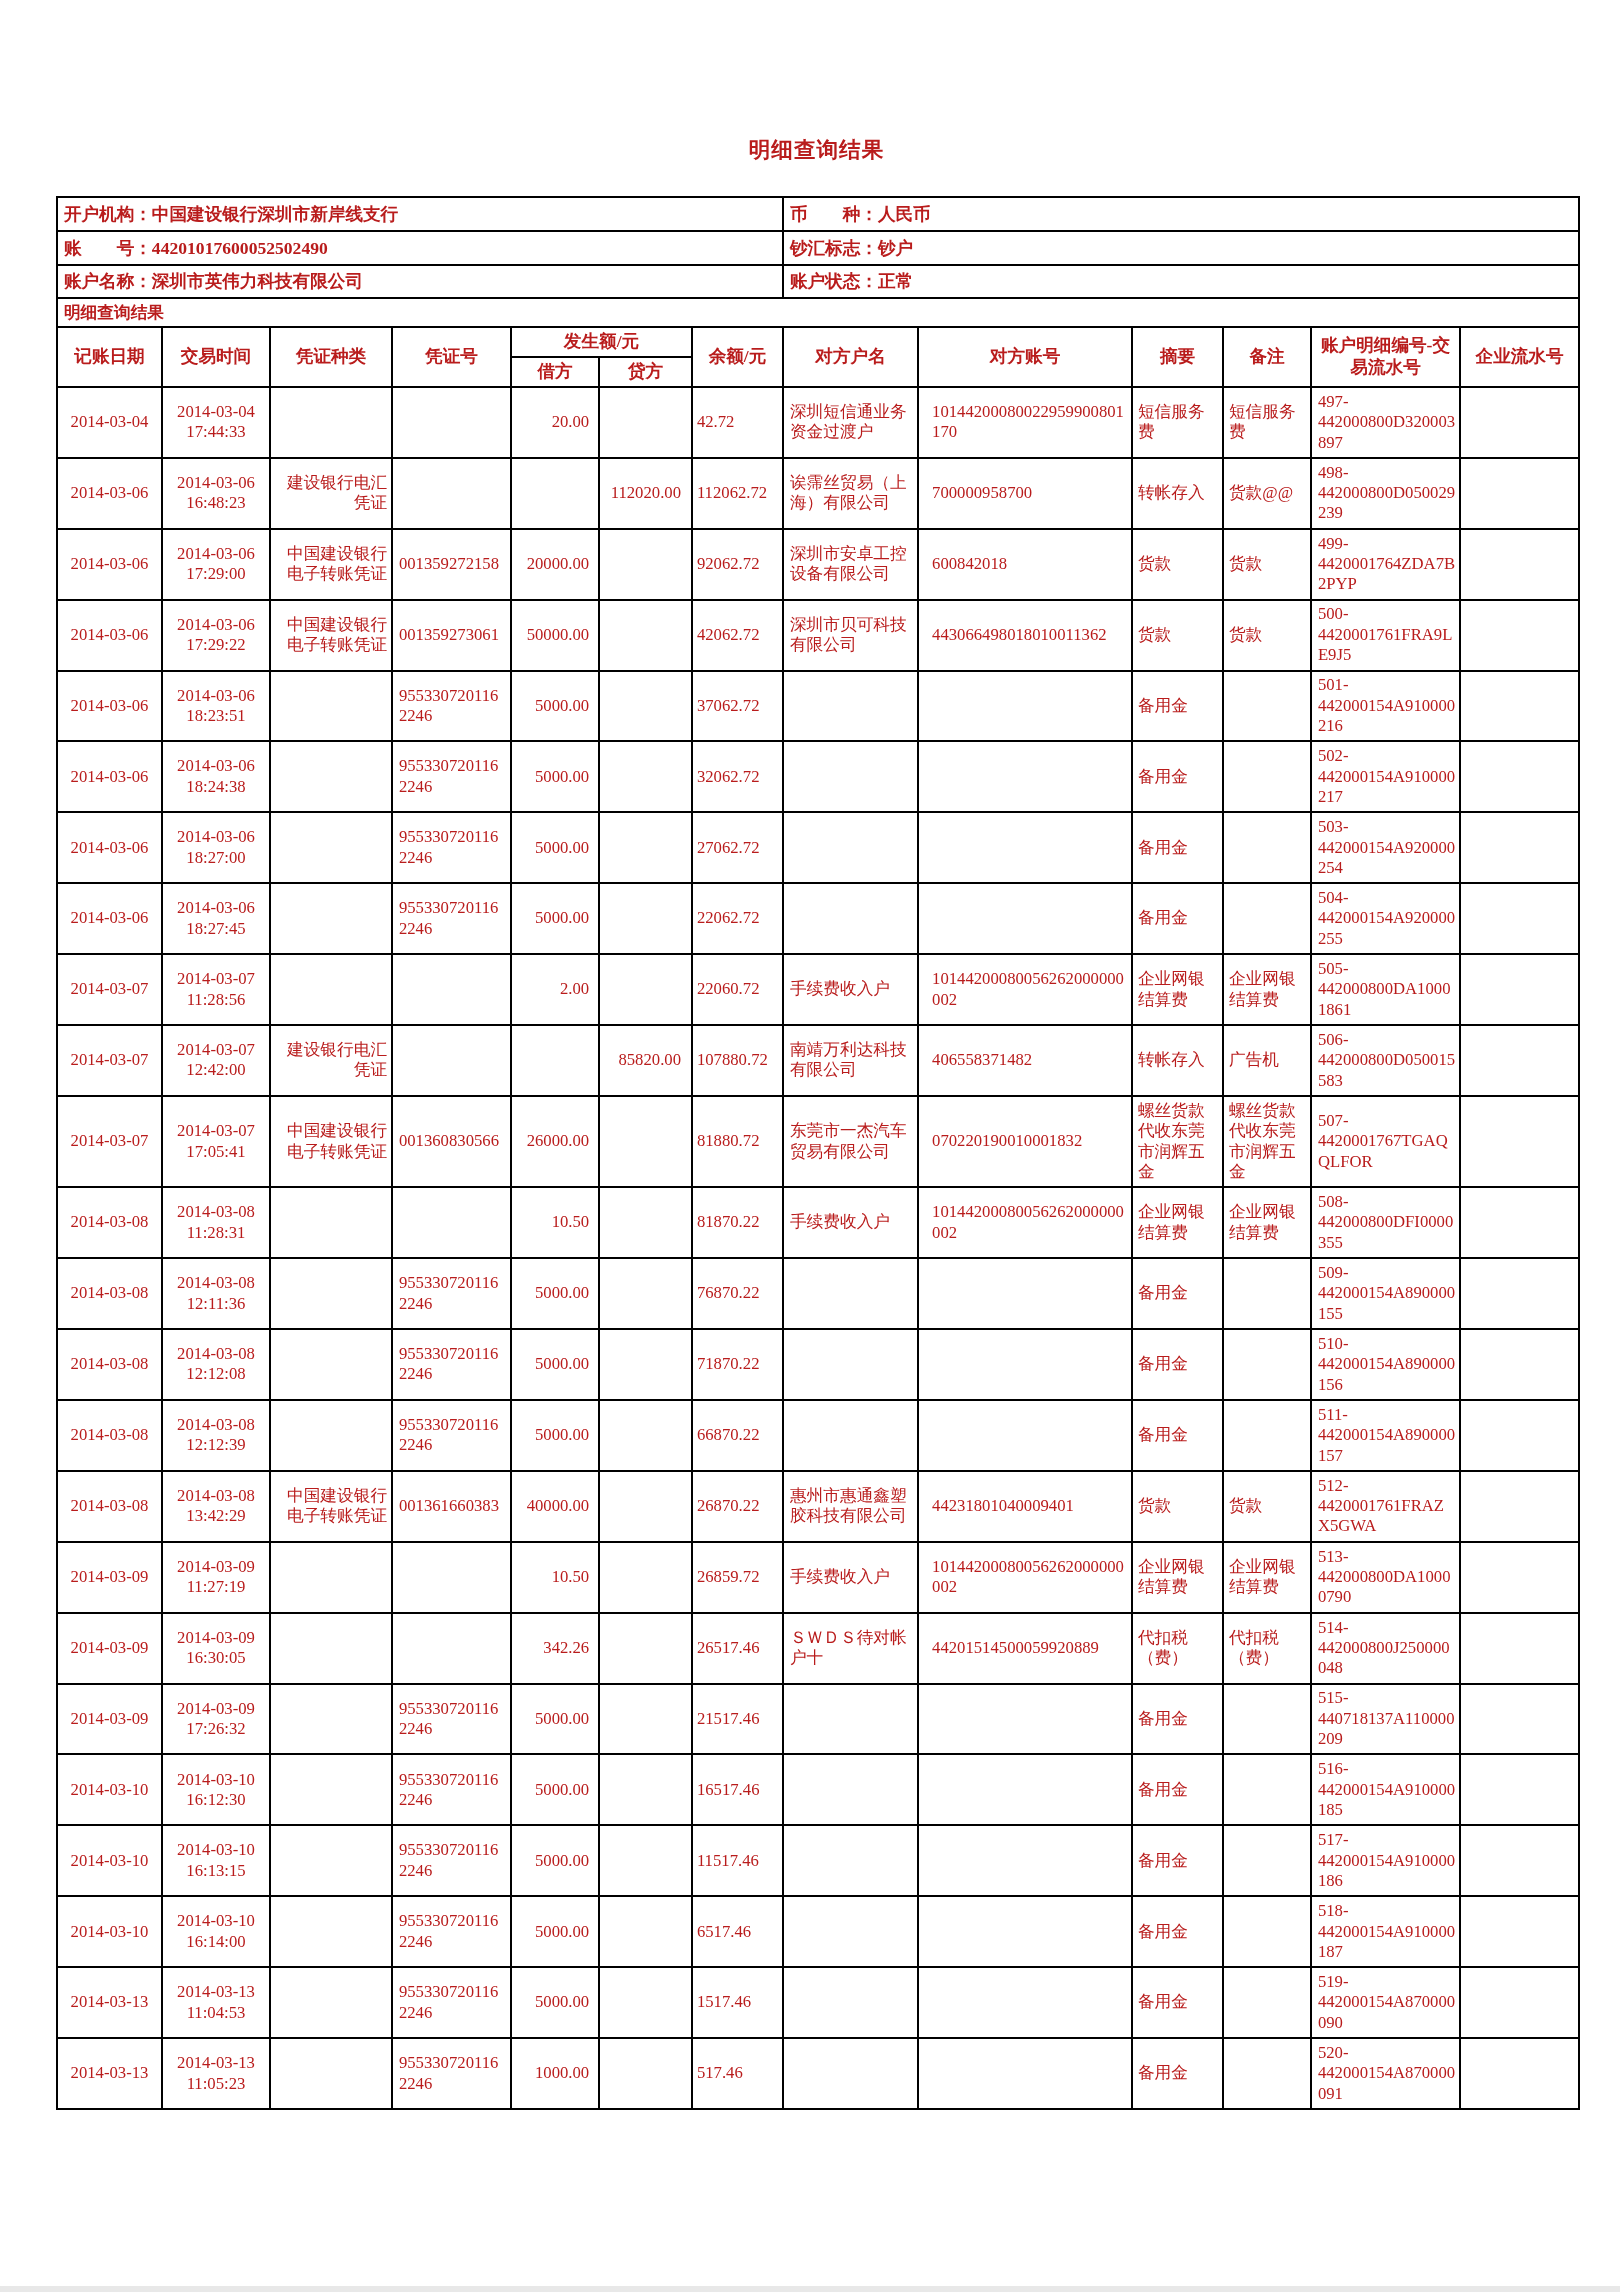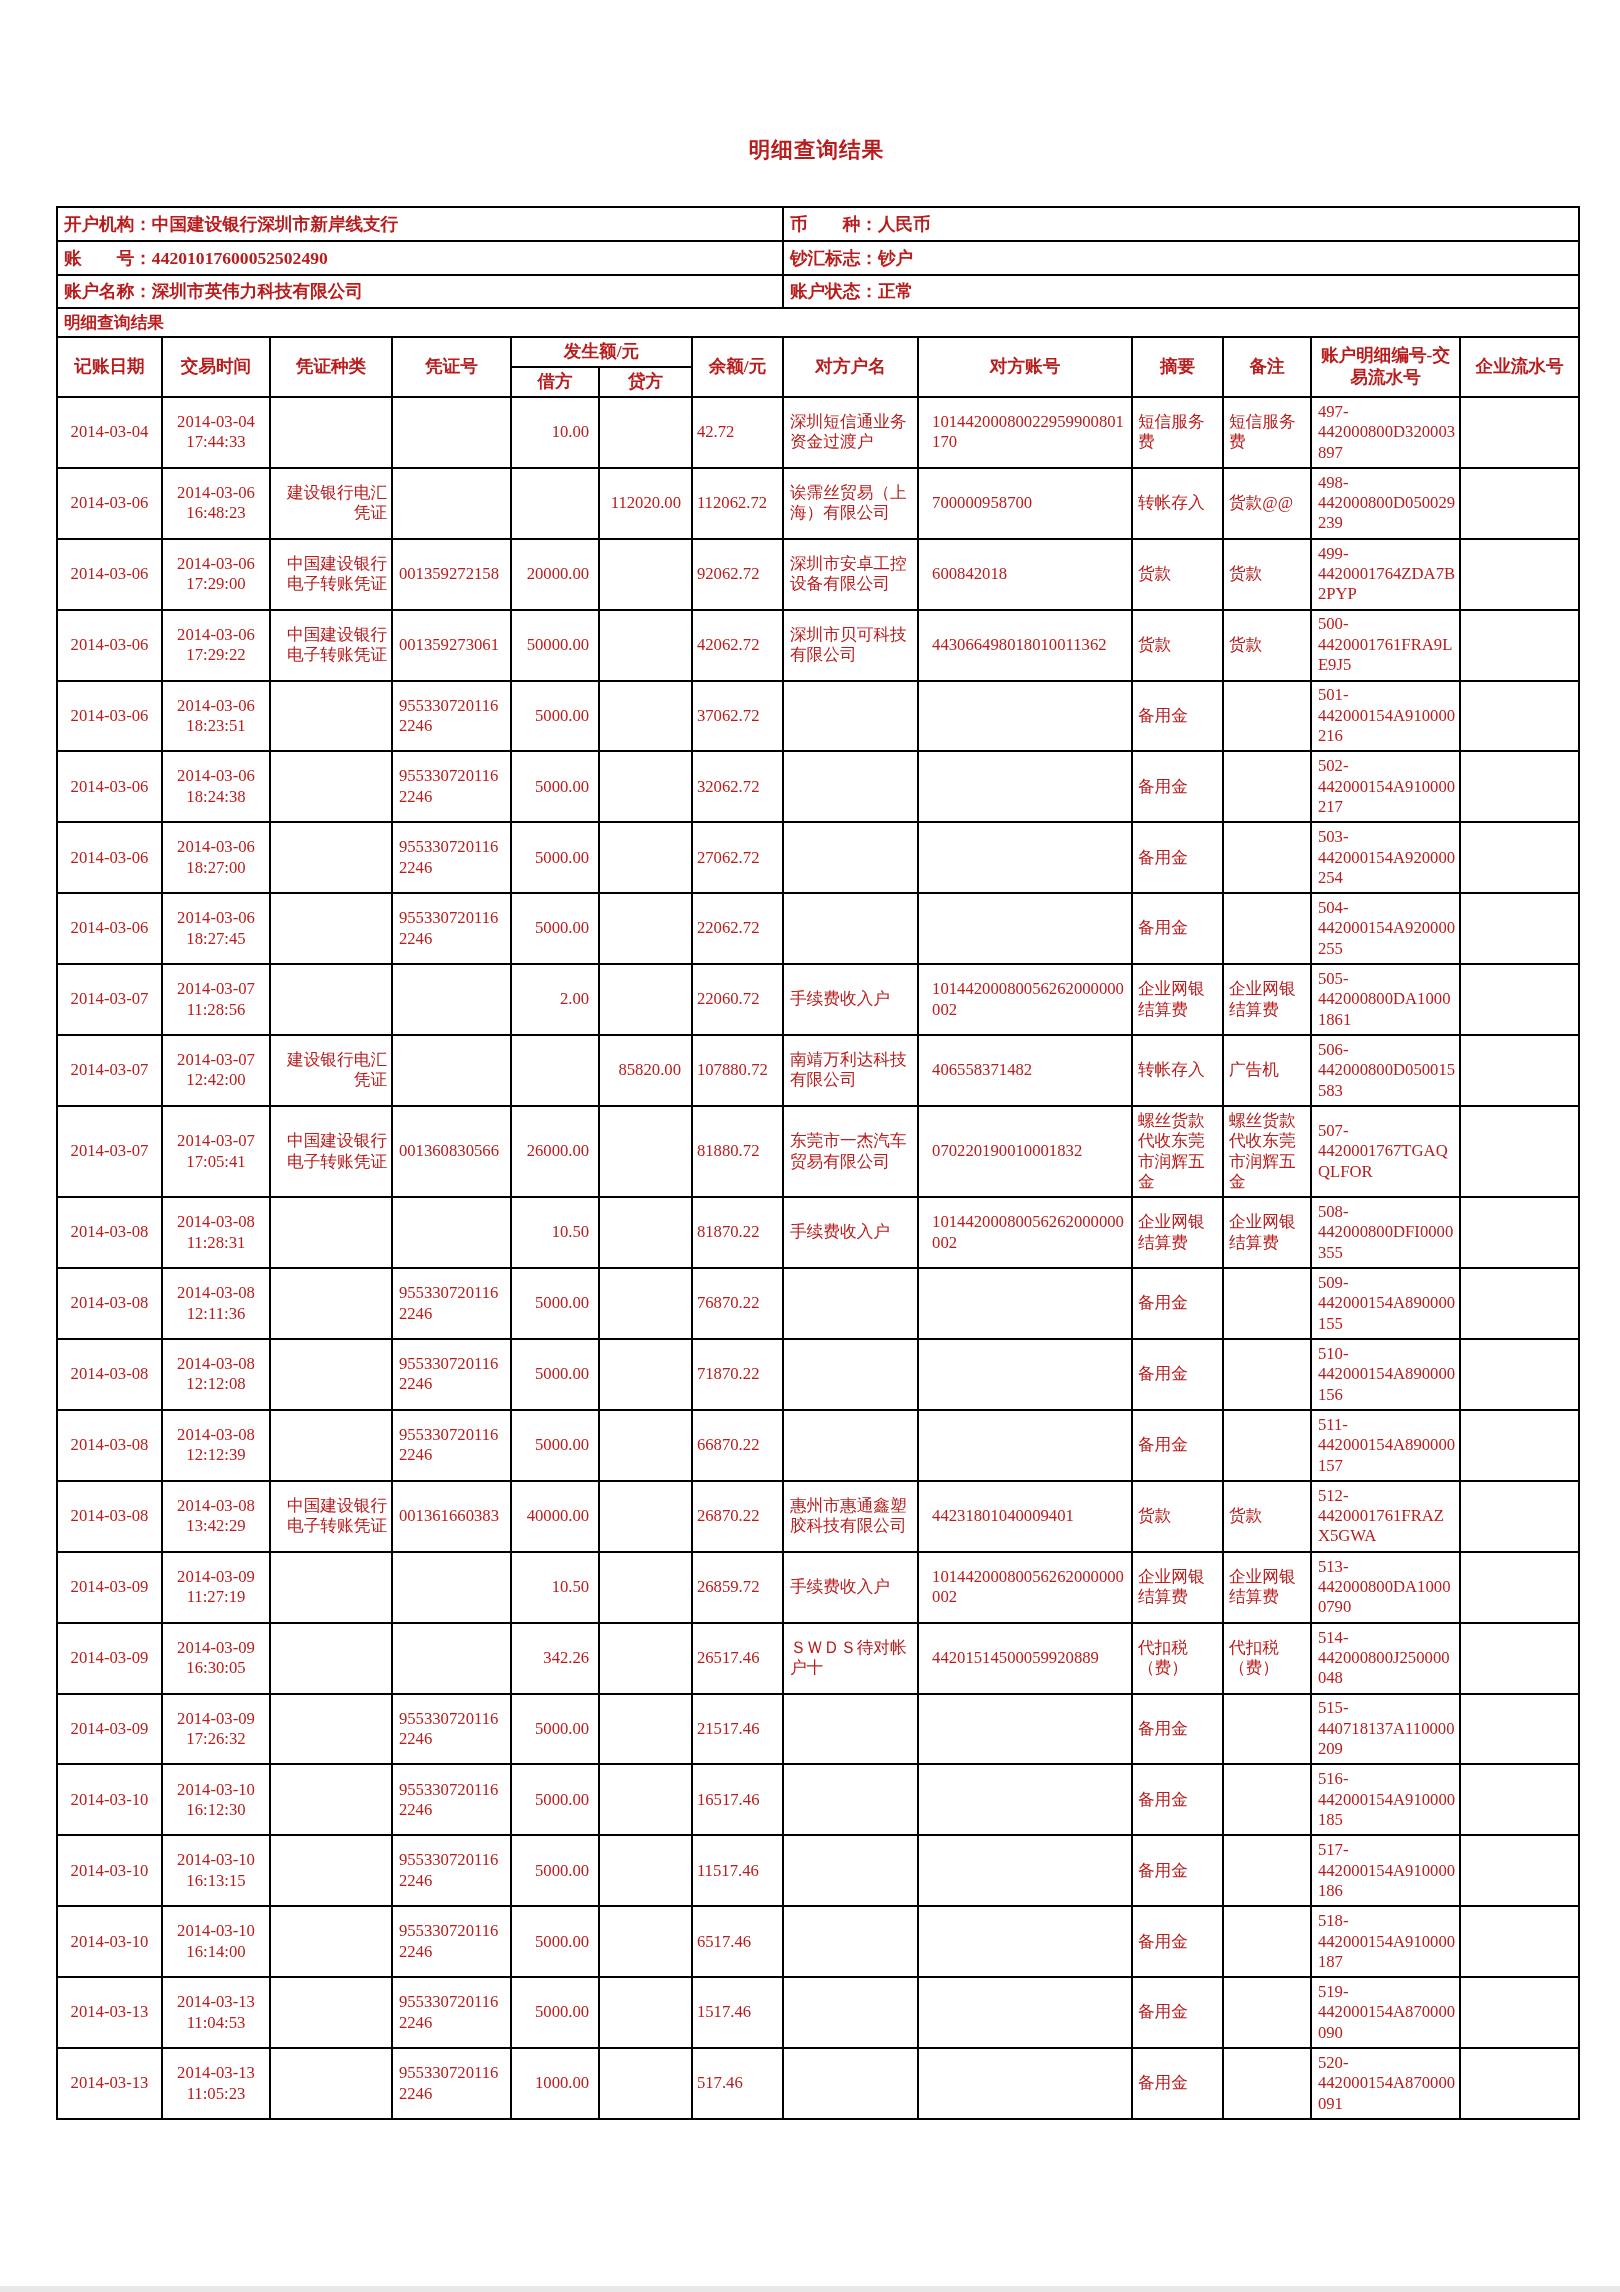--- a/index.html
+++ b/index.html
@@ -13,21 +13,20 @@
   }
   .title {
     position:absolute; top:135px; left:56px; width:1521px;
     text-align:center; font-size:21.6px; font-weight:bold;
     letter-spacing:1px;
   }
   table.main {
     position:absolute; top:196px; left:56px; width:1521px;
     border-collapse:collapse; table-layout:fixed;
     border:2px solid #000;
-    margin-top:10px;
   }
   table.main td, table.main th { border:2px solid #000; }
   td.info {
     font-size:17.6px; font-weight:bold; padding:3.9px 5.9px;
     text-align:left; vertical-align:middle; white-space:nowrap; overflow:hidden;
   }
   td.section {
     font-size:16.7px; font-weight:bold; padding:2px 5.9px;
     text-align:left; vertical-align:middle;
   }
@@ -116,21 +115,21 @@
         <th>贷方</th>
       </tr>
     </tbody>
 
     <tbody>
         <tr>
           <td class="data c0">2014-03-04</td>
           <td class="data c1">2014-03-04 17:44:33</td>
           <td class="data c2"></td>
           <td class="data c3"></td>
-          <td class="data c4">10.00</td>
+          <td class="data c4">20.00</td>
           <td class="data c5"></td>
           <td class="data c6">42.72</td>
           <td class="data c7">深圳短信通业务资金过渡户</td>
           <td class="data c8">10144200080022959900801170</td>
           <td class="data c9">短信服务费</td>
           <td class="data c10">短信服务费</td>
           <td class="data c11">497-442000800D320003897</td>
           <td class="data c12"></td>
         </tr>
         <tr>

